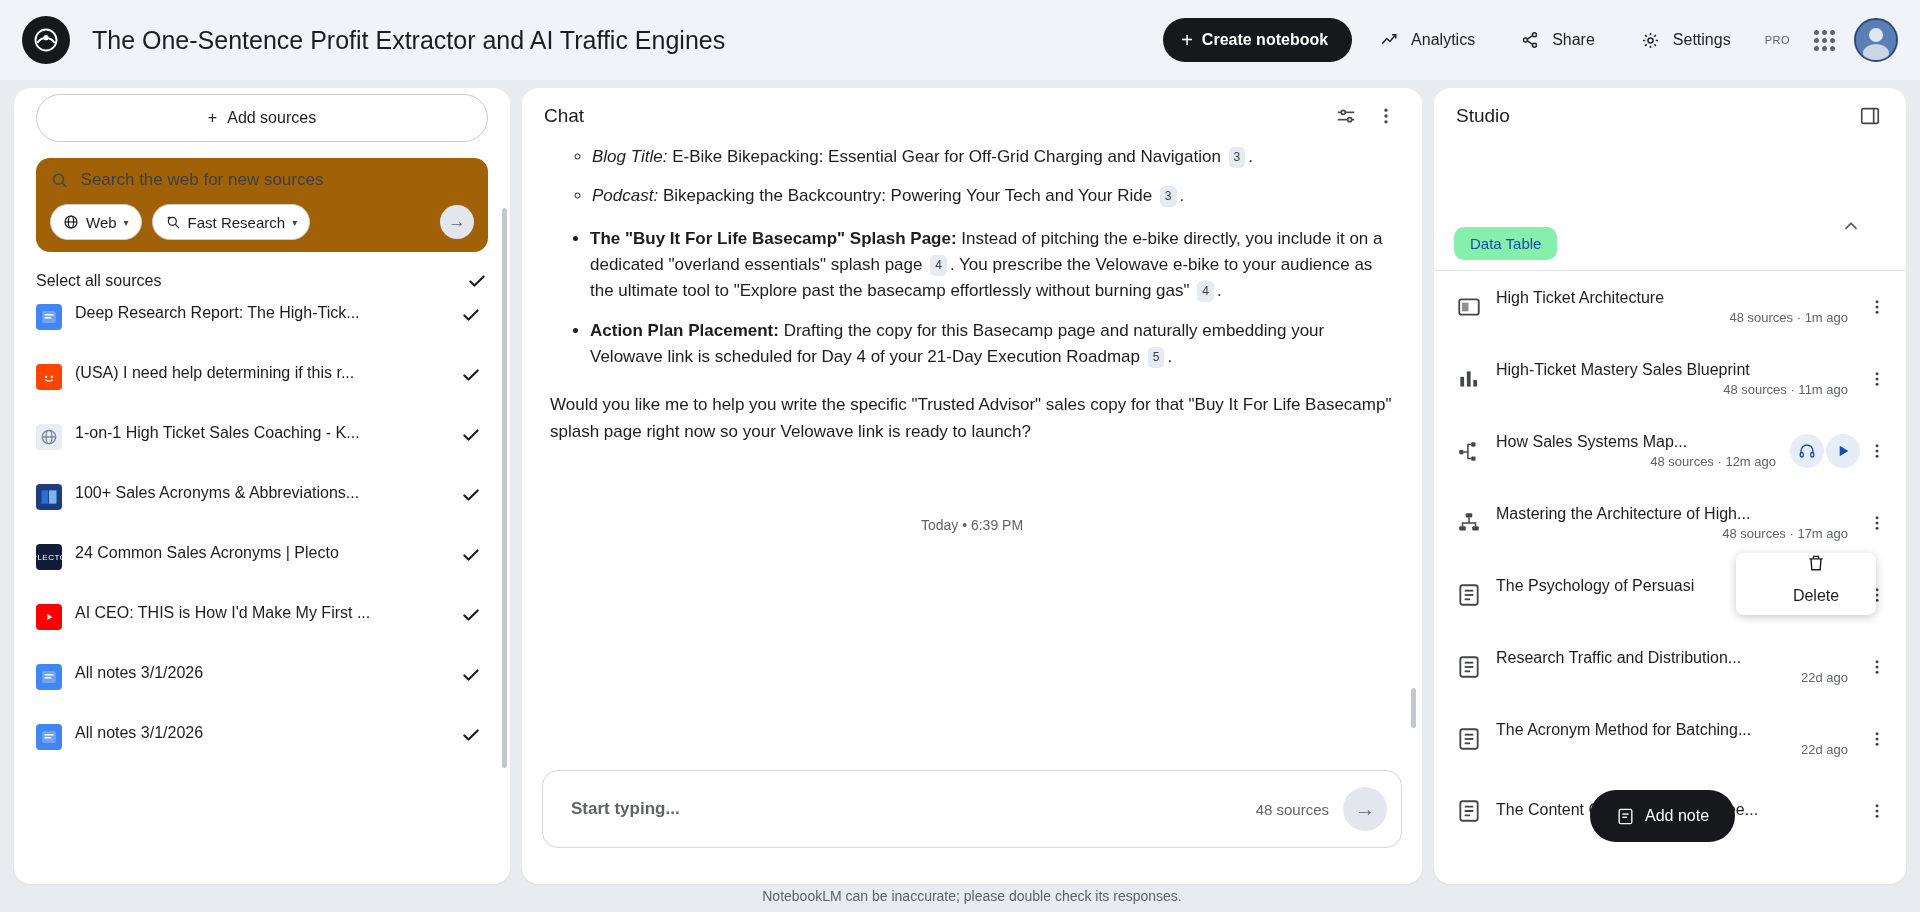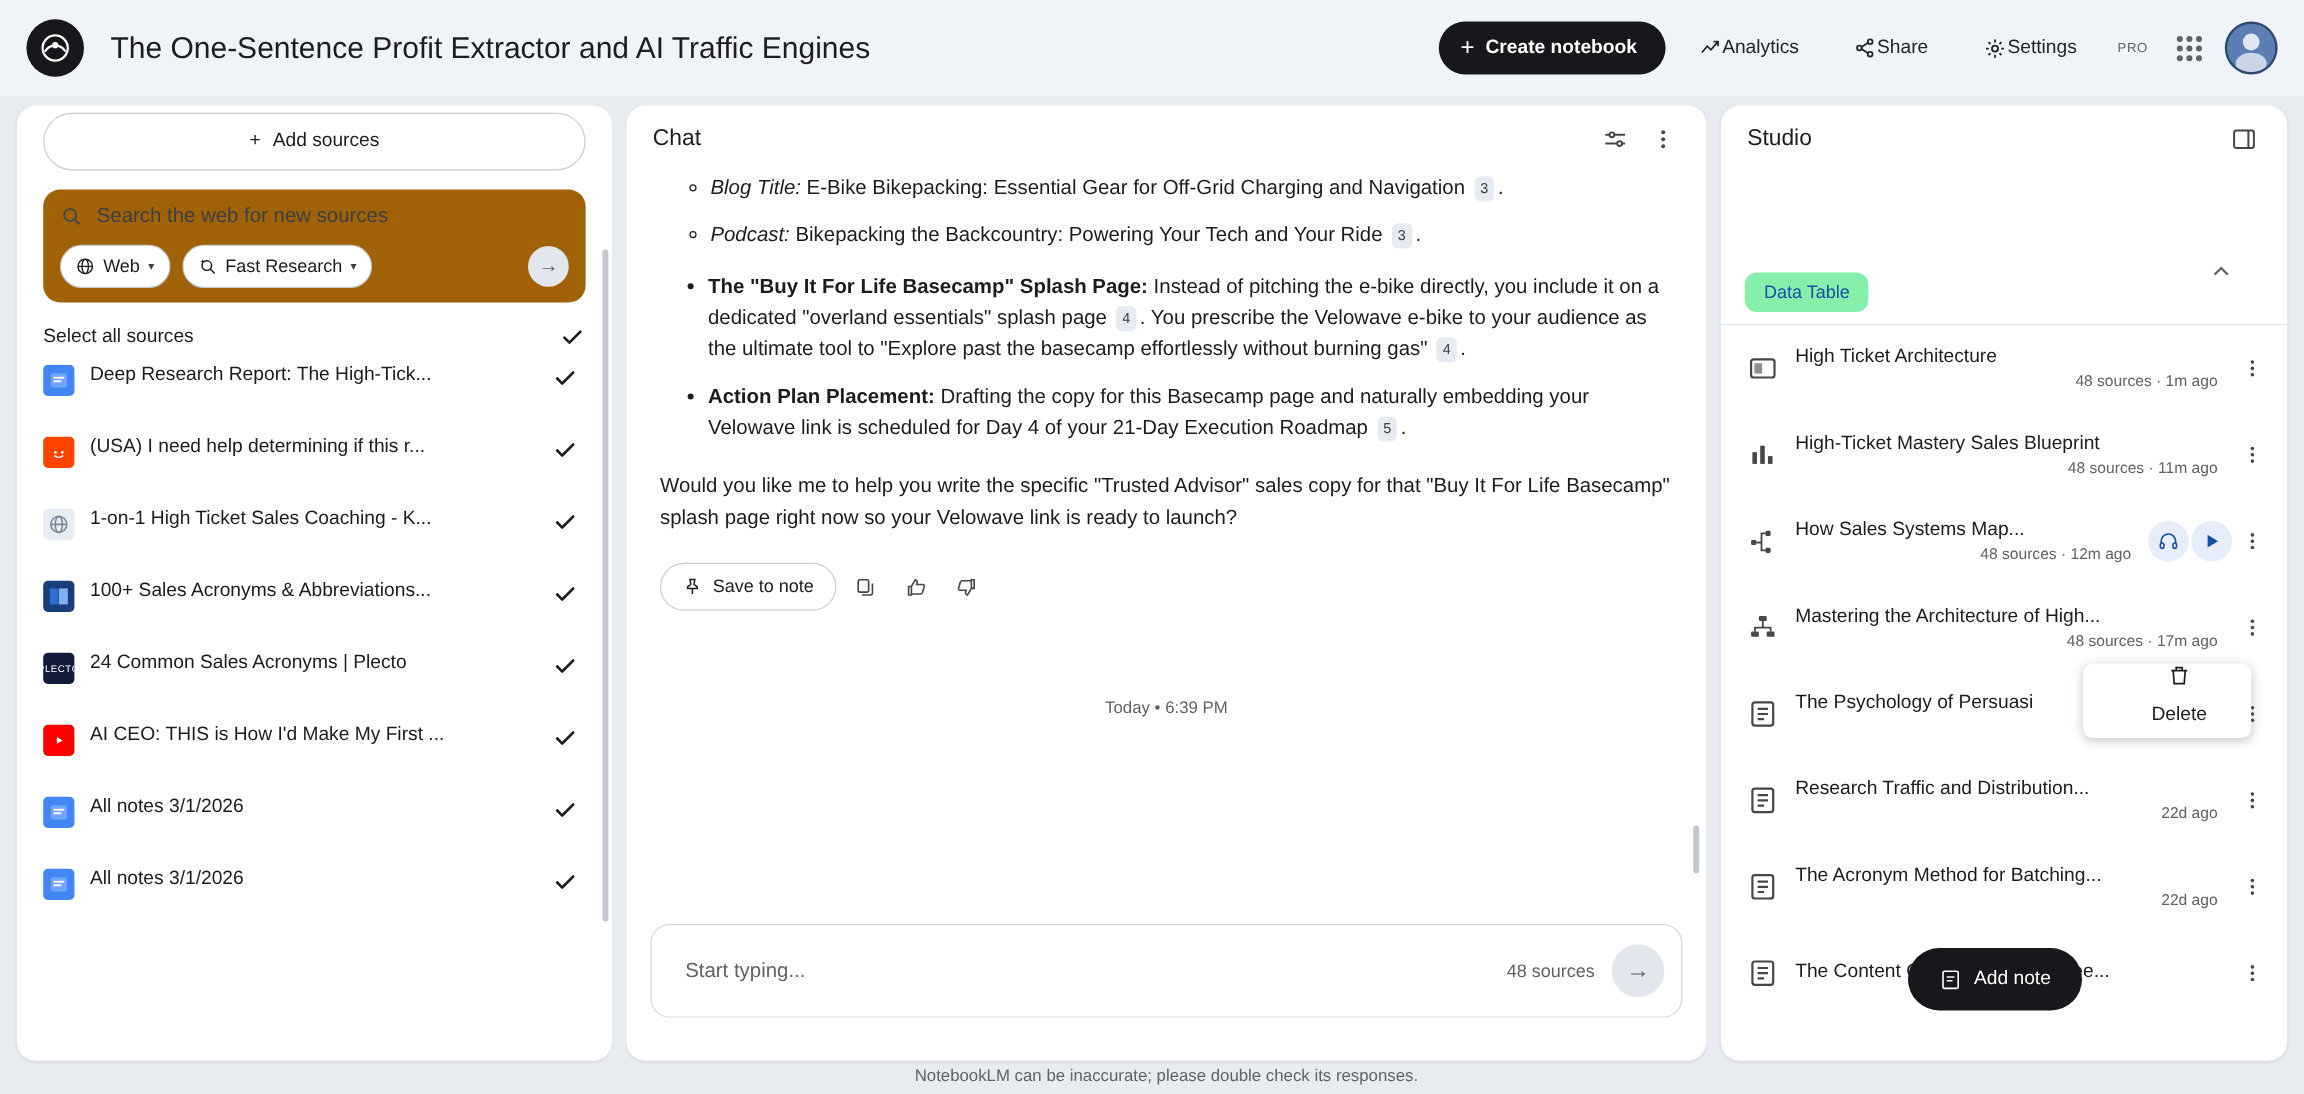--- a/index.html
+++ b/index.html
@@ -34,21 +34,21 @@
   }
   .btn-create {
     background: #17181c; color: #fff; border-radius: 22px;
     height: 44px; padding: 0 24px 0 18px;
     display: flex; align-items: center; gap: 9px;
     font-size: 16px; font-weight: bold; cursor: pointer;
   }
   .btn-create .plus { font-size: 20px; line-height: 1; font-weight: normal; }
   .pill {
     height: 44px; border-radius: 22px; padding: 0 18px;
-    display: flex; align-items: center; gap: 1px;
+    display: flex; align-items: center; gap: 13px;
     font-size: 16px; color: #23242a; cursor: pointer;
   }
   .pro-badge {
     font-size: 11px; color: #5f6368; letter-spacing: .5px;
     border: 0; padding: 0 4px; margin-left: 2px;
   }
   .grid-icon {
     width: 40px; height: 40px; display: flex; align-items: center; justify-content: center;
     cursor: pointer; border-radius: 50%;
   }
@@ -164,21 +164,21 @@
   .chat-divider {
     text-align: center; font-size: 14px; color: #5f6368; margin-top: 70px;
   }
   .chat-input-wrap {
     position: absolute; bottom: 36px; left: 20px; right: 20px;
     height: 78px; border: 1px solid #d4d7dd; border-radius: 16px;
     display: flex; align-items: center; padding: 0 14px 0 28px; background: #fff;
   }
   .chat-input {
     border: 0; outline: none; font-size: 17px; color: #15803d;
-    flex: 1; font-family: "Liberation Sans", sans-serif;
+    flex: 1; font-family: "Liberation Sans", sans-serif; font-weight: bold;
   }
   .chat-input::placeholder { color: #5f6368; }
   .src-count { font-size: 15px; color: #5f6368; margin-right: 14px; }
   .send-btn {
     width: 44px; height: 44px; border-radius: 50%; background: #e3e6ec;
     display: flex; align-items: center; justify-content: center; color: #5f6368;
     font-size: 20px; cursor: pointer;
   }
   .disclaimer {
     position: absolute; left: 522px; width: 900px; top: 888px;
@@ -521,45 +521,20 @@
         </li>
         <li>
           <b>Action Plan Placement:</b>
           <span>Drafting the copy for this Basecamp page and naturally embedding your Velowave link is scheduled for Day 4 of your 21-Day Execution Roadmap</span>
           <span class="cite">5</span>.
         </li>
       </ul>
 
       <div class="para">Would you like me to help you write the specific "Trusted Advisor" sales copy for that "Buy It For Life Basecamp" splash page right now so your Velowave link is ready to launch?</div>
 
-      <div class="chat-actions">
-        <div class="save-note">
-          <svg width="16" height="16" viewBox="0 0 24 24" fill="none" stroke="#1c1d20" stroke-width="1.9">
-            <path d="M9 3h6l-1 6 4 3v2H6v-2l4-3z"></path>
-              <line x1="12" y1="14" x2="12" y2="21"></line>
-          </svg>
-          <span>Save to note</span>
-        </div>
-        <div class="icon-btn">
-          <svg width="19" height="19" viewBox="0 0 24 24" fill="none" stroke="#444746" stroke-width="1.7">
-            <rect x="4" y="4" width="11" height="13" rx="2"></rect>
-              <path d="M8 20h9a2 2 0 0 0 2-2V8"></path>
-          </svg>
-        </div>
-        <div class="icon-btn">
-          <svg width="19" height="19" viewBox="0 0 24 24" fill="none" stroke="#444746" stroke-width="1.7">
-            <path d="M7 11v9H4v-9zM7 11l4-7 1 .5c.9.5 1.3 1.5 1 2.5L12.5 9H19a1.6 1.6 0 0 1 1.5 2.1l-1.8 6A2 2 0 0 1 16.8 19H7"></path>
-          </svg>
-        </div>
-        <div class="icon-btn">
-          <svg width="19" height="19" viewBox="0 0 24 24" fill="none" stroke="#444746" stroke-width="1.7">
-            <path d="M17 13V4h3v9zM17 13l-4 7-1-.5c-.9-.5-1.3-1.5-1-2.5l.5-2H5a1.6 1.6 0 0 1-1.5-2.1l1.8-6A2 2 0 0 1 7.2 5H17"></path>
-          </svg>
-        </div>
-      </div>
 
       <div class="chat-divider">Today • 6:39 PM</div>
     </div>
   </div>
 
   <div class="panel-scrollbar" style="top:600px;height:40px;right:6px"></div>
 
   <div class="chat-input-wrap">
     <input class="chat-input" value="" placeholder="Start typing..." style="">
     <span class="src-count">48 sources</span>

